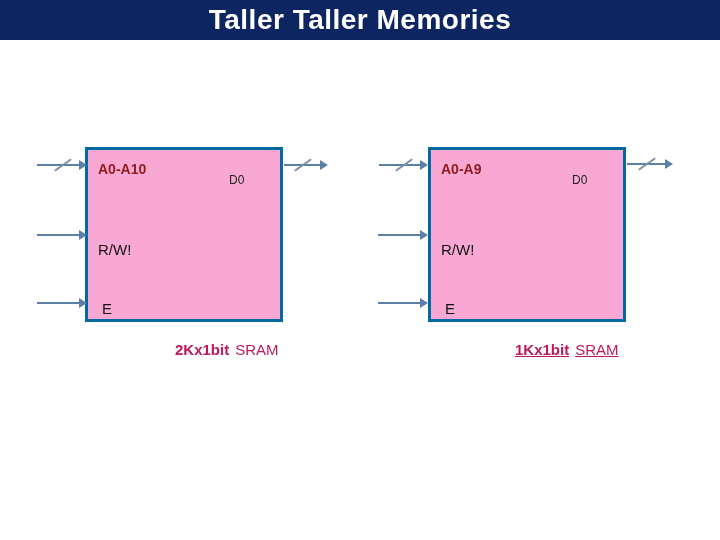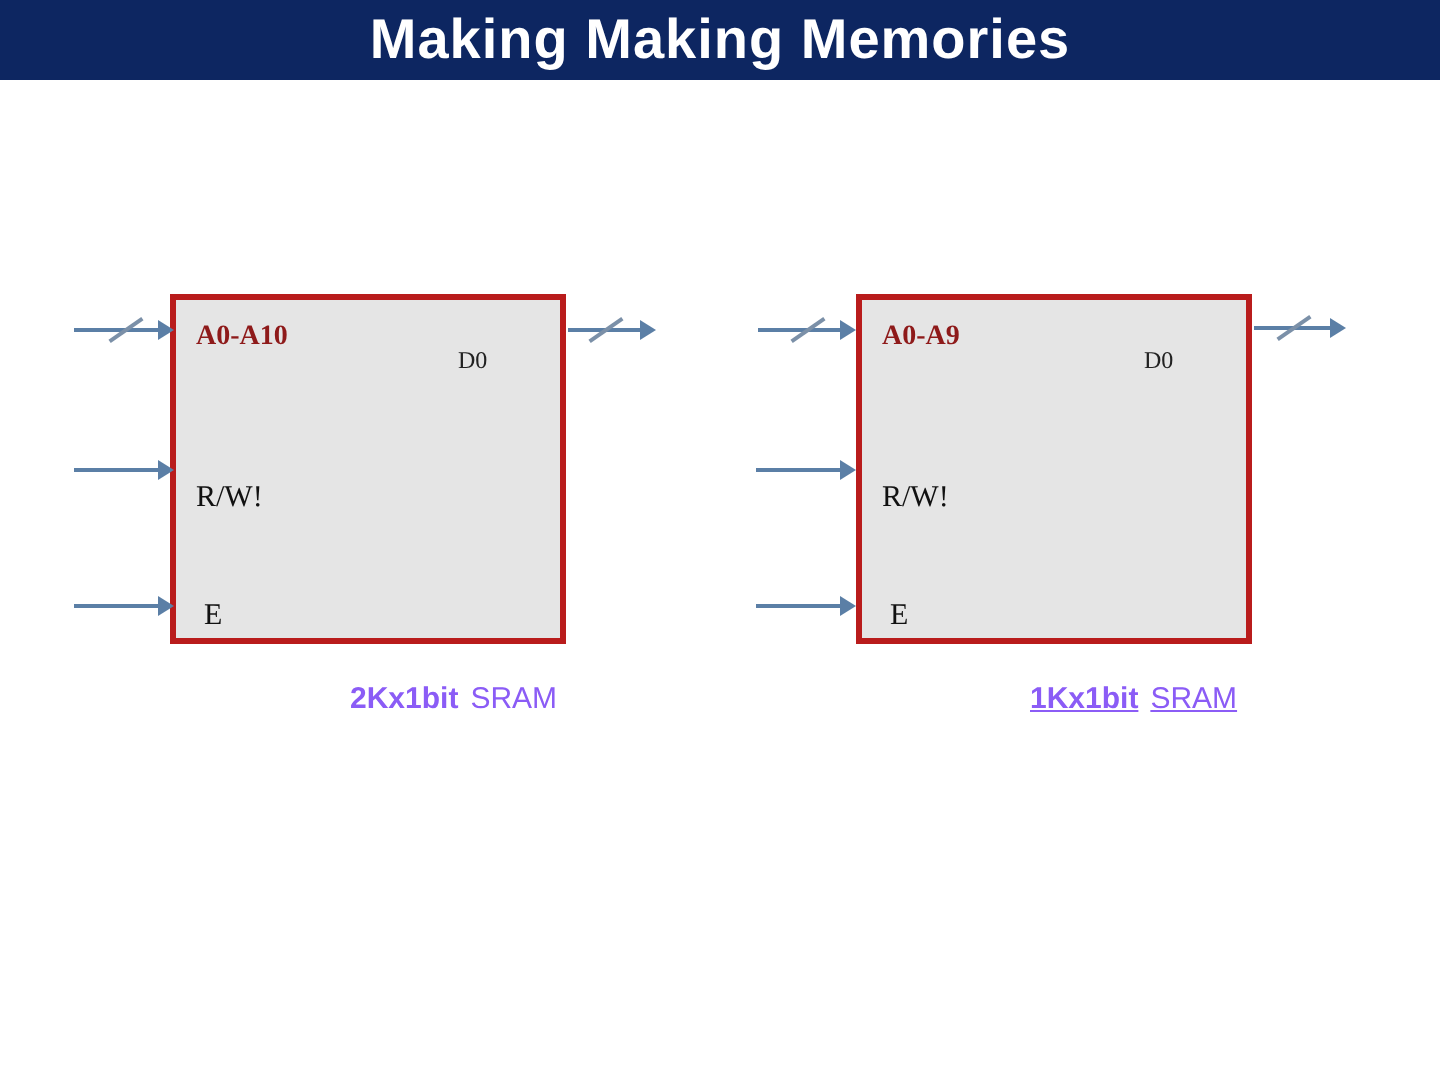--- a/index.html
+++ b/index.html
@@ -10,21 +10,21 @@
   .titlebar{
     position:absolute;top:0;left:0;width:720px;height:40px;
     background:#0d2661;color:#ffffff;text-align:center;
   }
   .titlebar .title-text{
     display:inline-block;line-height:40px;font-size:28px;font-weight:600;
     letter-spacing:0.5px;
   }
   .membox{
     position:absolute;top:147px;width:192px;height:169px;
-    background:#e5e5e5;border:3px solid #b91c1c;box-sizing:content-box;font-family:Liberation Serif, serif;
+    background:#f9a8d4;border:3px solid #0369a1;box-sizing:content-box;
   }
   .membox .addr{
     position:absolute;left:10px;top:11px;color:#8e1a1a;
     font-weight:bold;font-size:14px;
   }
   .membox .dout{
     position:absolute;left:141px;top:23px;color:#222222;font-size:12px;
   }
   .membox .rw{
     position:absolute;left:10px;top:91px;color:#111111;font-size:15px;
@@ -36,32 +36,32 @@
   .ah{
     position:absolute;width:0;height:0;border-style:solid;
     border-width:5px 0 5px 8px;
     border-color:transparent transparent transparent #5b7fa6;
   }
   .slash{
     position:absolute;width:2px;height:20px;background:#7b90a8;
     transform:rotate(55deg);
   }
   .caption{
-    position:absolute;top:341px;font-size:15px;color:#8b5cf6;white-space:nowrap;
+    position:absolute;top:341px;font-size:15px;color:#be185d;white-space:nowrap;
   }
   .caption .cap-size{font-weight:bold;}
   .caption .cap-unit{font-weight:normal;margin-left:6px;}
 </style>
 </head>
 <body>
 
 <div class="slide">
 
   <div class="titlebar">
-    <span class="title-text">Making Making Memories</span>
+    <span class="title-text">Taller Taller Memories</span>
   </div>
 
   <div>
     <div class="membox" style="left:85px;">
       <span class="addr">A0-A10</span>
       <span class="dout">D0</span>
       <span class="rw">R/W!</span>
       <span class="en">E</span>
     </div>
 

